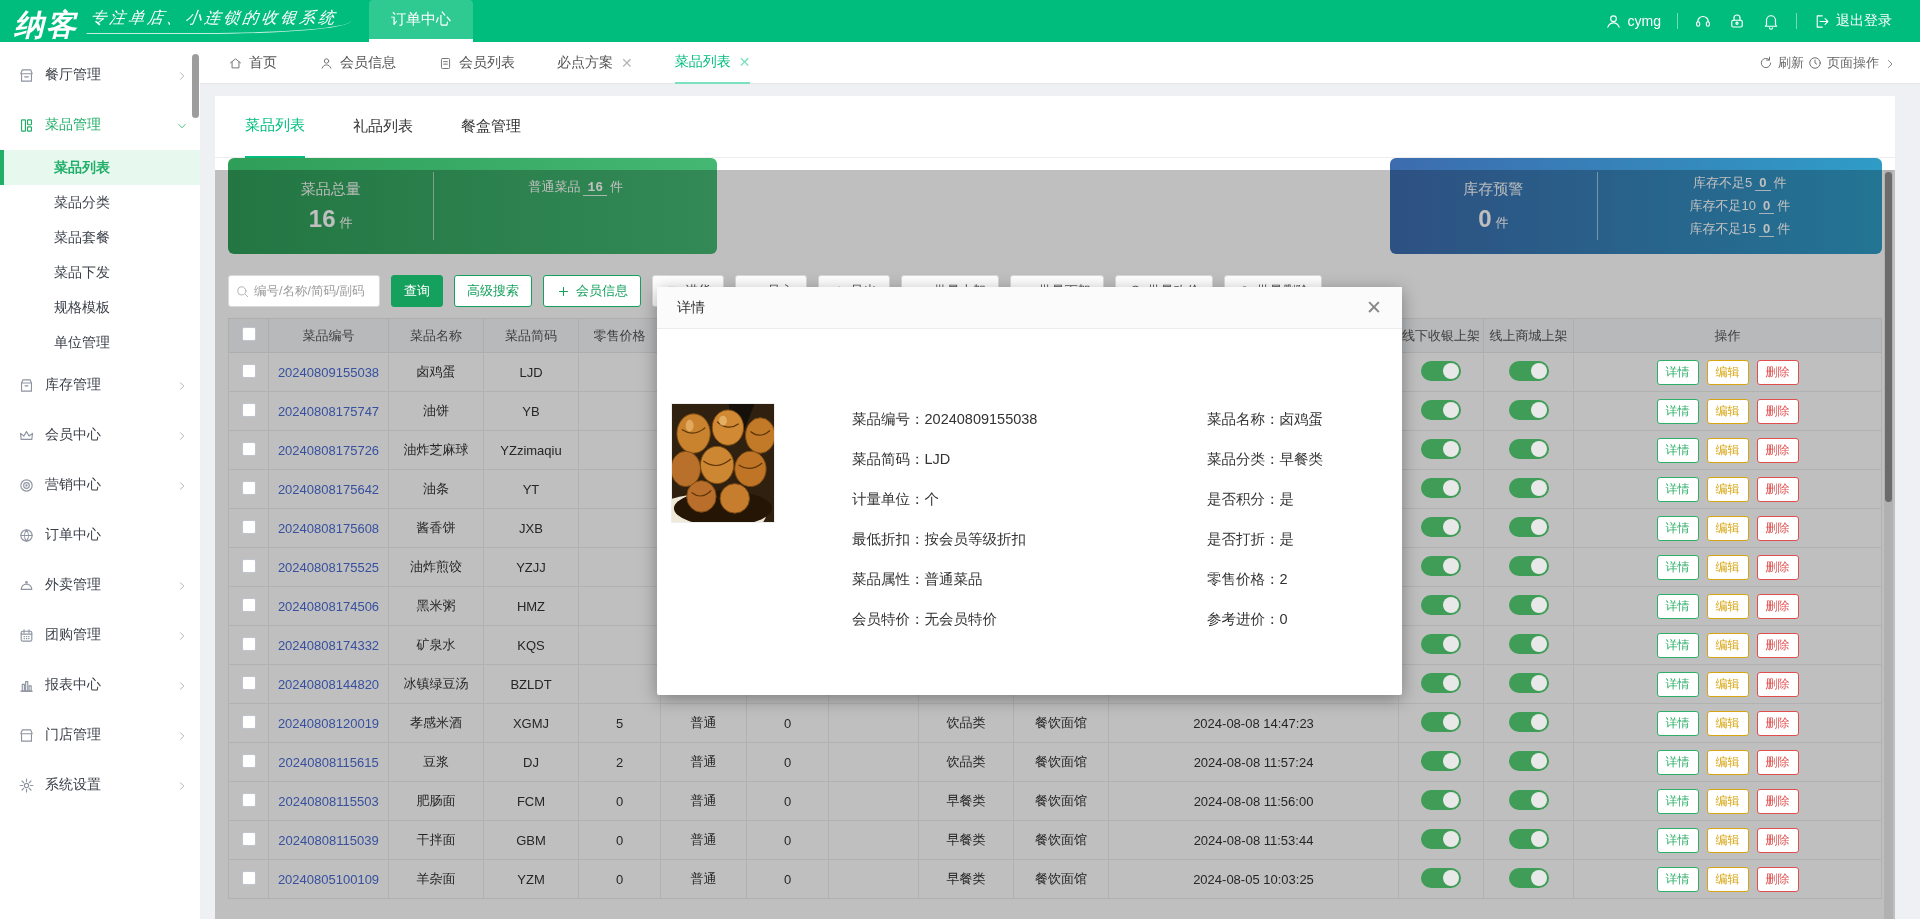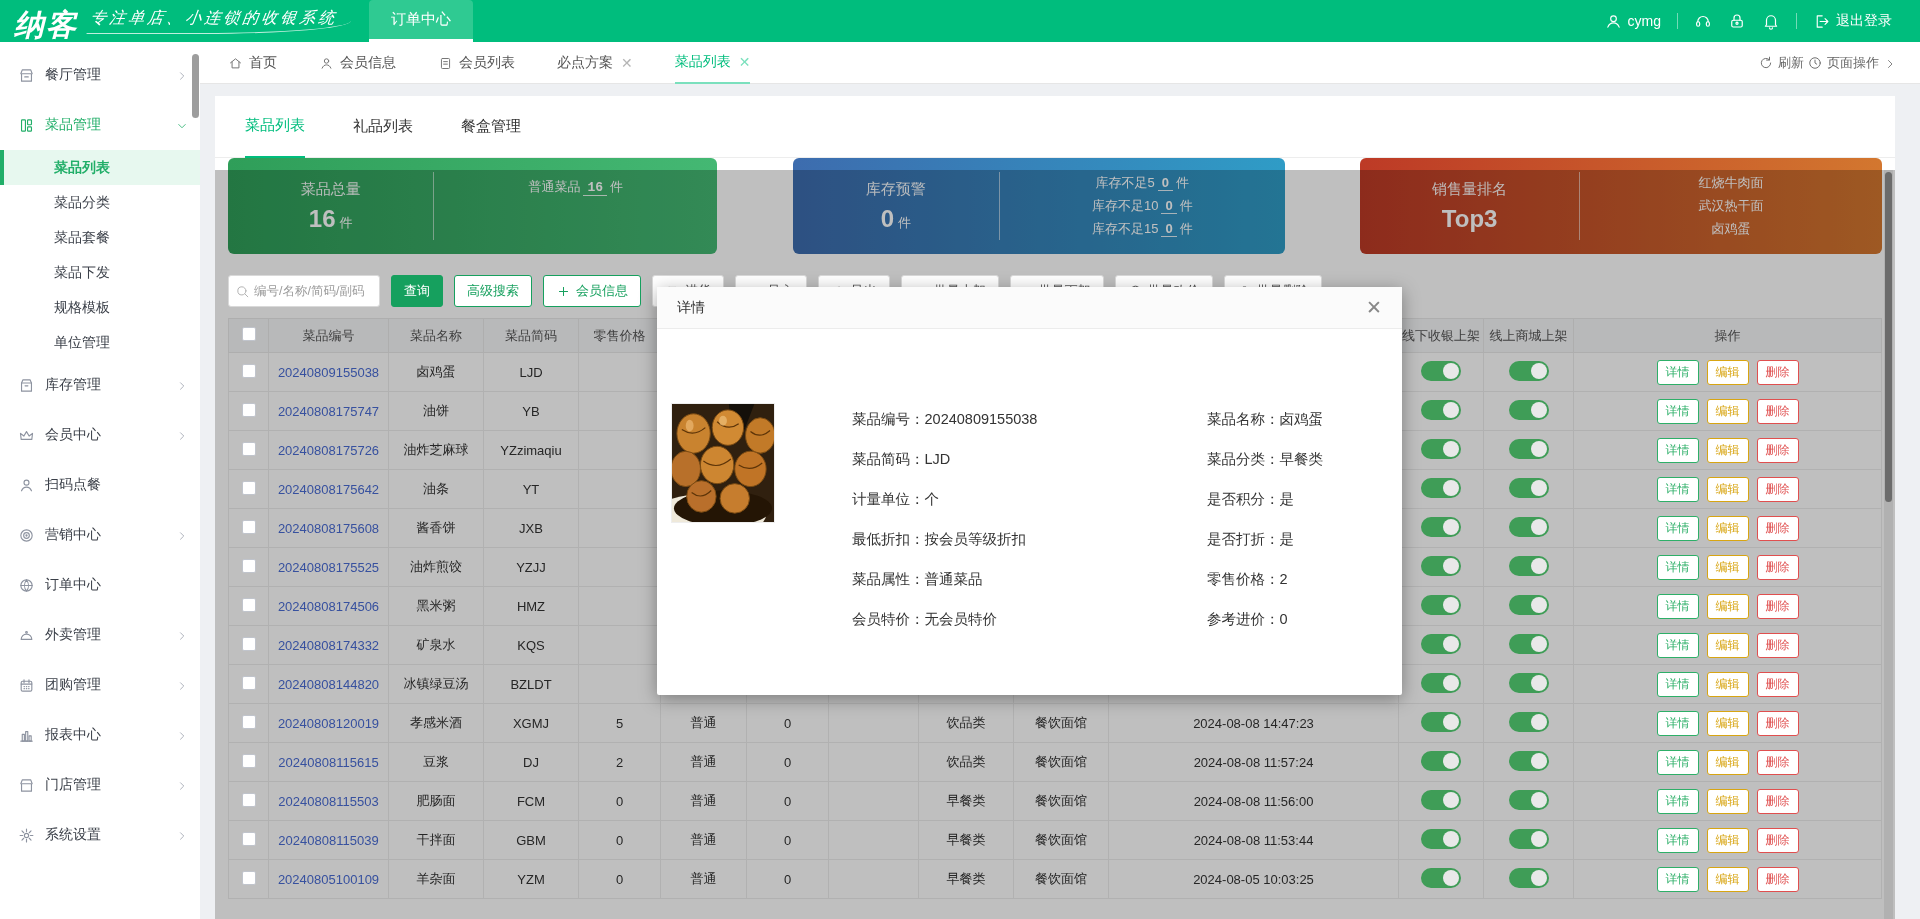--- a/index.html
+++ b/index.html
@@ -191,27 +191,20 @@
         <span class="icn"><svg class="ic" width="17" height="17" viewBox="0 0 24 24">
             <path d="M4.5 17.5 3.5 9l4.8 3.8L12 6.5l3.7 6.3L20.5 9l-1 8.5z"></path>
           </svg></span>
         <span class="lbl">会员中心</span>
         <span class="chev"><svg class="ic" width="12" height="12" viewBox="0 0 24 24">
             <path d="m9 5.5 6.5 6.5L9 18.5"></path>
           </svg></span>
       </div>
       <div class="sb-item">
         <span class="icn"><svg class="ic" width="17" height="17" viewBox="0 0 24 24">
-            <circle cx="12" cy="8" r="3.5"></circle>
-            <path d="M5 19.5c1.4-3.6 4-5.3 7-5.3s5.6 1.7 7 5.3"></path>
-          </svg></span>
-        <span class="lbl">扫码点餐</span>
-      </div>
-      <div class="sb-item">
-        <span class="icn"><svg class="ic" width="17" height="17" viewBox="0 0 24 24">
             <circle cx="12" cy="12" r="8"></circle>
             <circle cx="12" cy="12" r="4"></circle>
             <circle cx="12" cy="12" r=".8"></circle>
           </svg></span>
         <span class="lbl">营销中心</span>
         <span class="chev"><svg class="ic" width="12" height="12" viewBox="0 0 24 24">
             <path d="m9 5.5 6.5 6.5L9 18.5"></path>
           </svg></span>
       </div>
       <div class="sb-item">
@@ -356,32 +349,20 @@
         <div class="stat-card card-blue">
           <div class="left">
             <div class="title">库存预警</div>
             <div class="big"><span>0</span><span class="unit">件</span></div>
           </div>
           <div class="vdiv"></div>
           <div class="right" id="stock-rows">
               <div class="row"><span>库存不足5</span><span class="uval">0</span><span>件</span></div>
               <div class="row"><span>库存不足10</span><span class="uval">0</span><span>件</span></div>
               <div class="row"><span>库存不足15</span><span class="uval">0</span><span>件</span></div>
-            </div>
-        </div>
-        <div class="stat-card card-red">
-          <div class="left">
-            <div class="title">销售量排名</div>
-            <div class="big">Top3</div>
-          </div>
-          <div class="vdiv"></div>
-          <div class="right" id="top-items">
-              <div class="row">红烧牛肉面</div>
-              <div class="row">武汉热干面</div>
-              <div class="row">卤鸡蛋</div>
             </div>
         </div>
       </div>
 
       <div class="toolbar">
         <div class="search-box">
           <span><svg class="ic" width="15" height="15" viewBox="0 0 24 24">
                 <circle cx="11" cy="11" r="6.5"></circle>
                 <path d="m16 16 4.5 4.5"></path>
               </svg></span>

